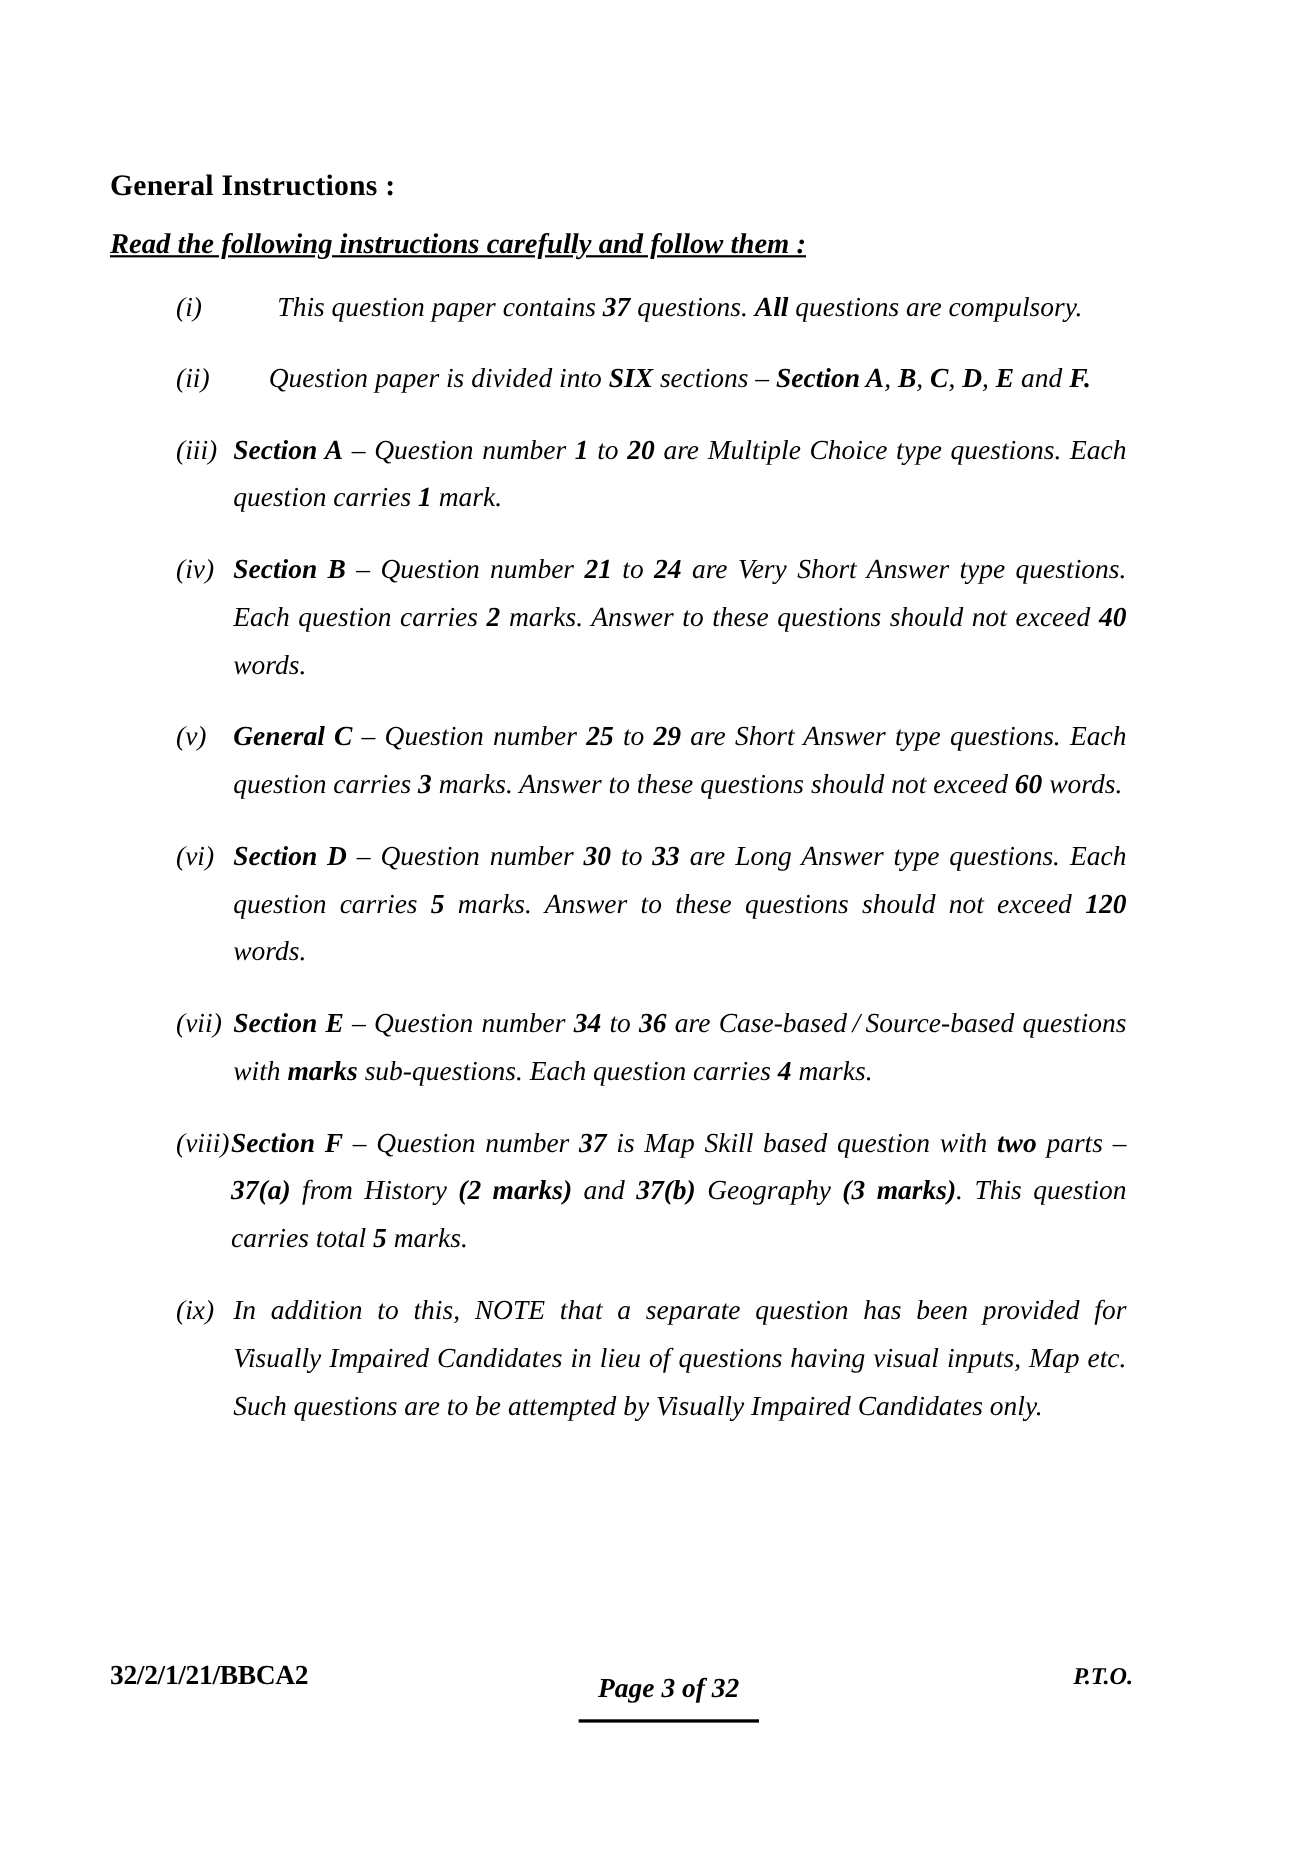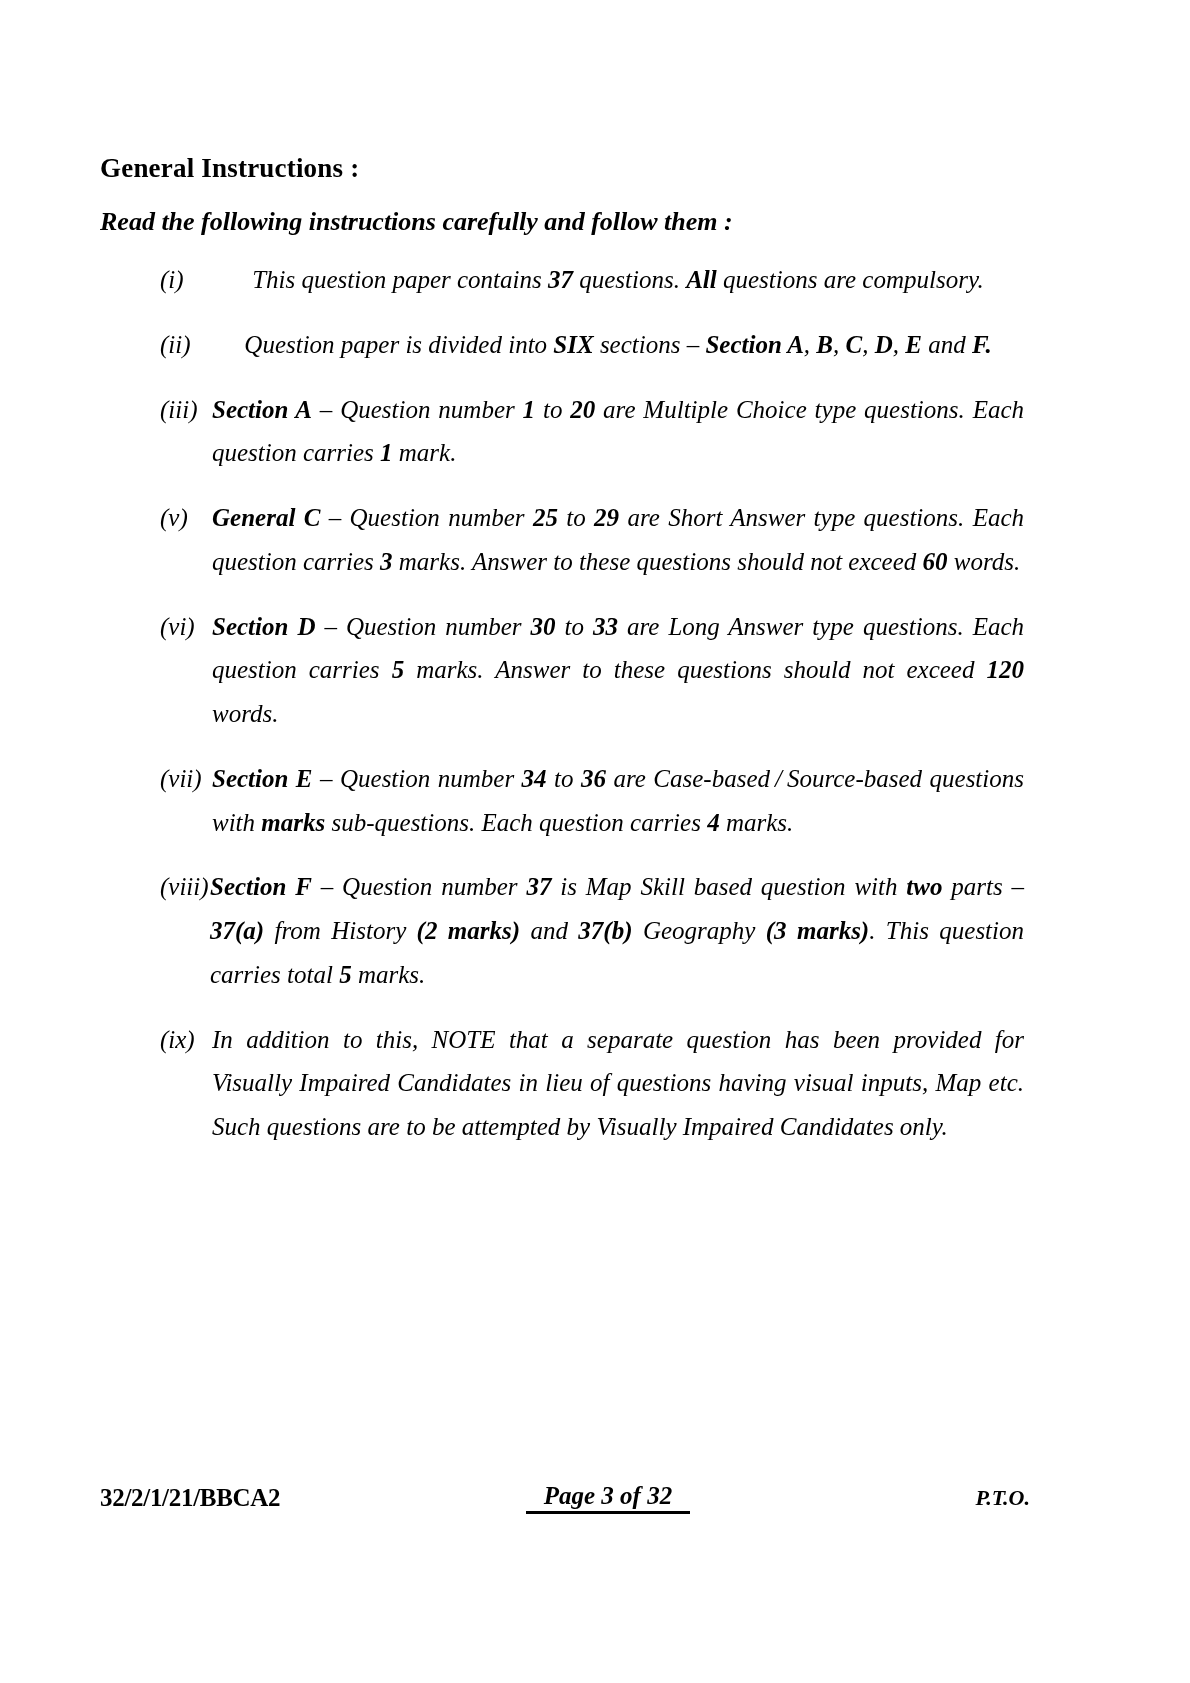--- a/index.html
+++ b/index.html
@@ -37,20 +37,21 @@
     letter-spacing: 0.2px;
     line-height: 1.2;
     margin: 0 0 22px 0;
   }
   .read-following {
     font-size: 26px;
     font-weight: bold;
     font-style: italic;
     line-height: 1.2;
     margin: 0;
+    text-decoration: underline;
   }
 
   
   .instructions {
     position: absolute;
     left: 148px;
     top: 258px;
     width: 864px;
   }
   .inst-item {
@@ -104,22 +105,23 @@
     font-style: normal;
     letter-spacing: -0.3px;
     white-space: nowrap;
   }
   .footer-center {
     font-size: 25px;
     font-weight: bold;
     font-style: italic;
     white-space: nowrap;
     position: relative;
-    padding-bottom: 4px;
+    padding-bottom: 16px;
     margin-left: -40px;
+    margin-top: 40px;
   }
   .footer-center .rule {
     position: absolute;
     left: -18px;
     right: -18px;
     bottom: 0;
     height: 3px;
     background: #000;
   }
   .footer-right {
@@ -146,20 +148,24 @@
       </div>
       <div class="inst-item">
         <div class="inst-marker">(ii)</div>
         <div class="inst-body nojustify">Question paper is divided into <b>SIX</b> sections – <b>Section A</b>, <b>B</b>, <b>C</b>, <b>D</b>, <b>E</b> and <b>F.</b></div>
       </div>
       <div class="inst-item">
         <div class="inst-marker">(iii)</div>
         <div class="inst-body"><b>Section A</b> – Question number <b>1</b> to <b>20</b> are Multiple Choice type questions. Each question carries <b>1</b> mark.</div>
       </div>
       <div class="inst-item">
+        <div class="inst-marker">(iv)</div>
+        <div class="inst-body"><b>Section B</b> – Question number <b>21</b> to <b>24</b> are Very Short Answer type questions. Each question carries <b>2</b> marks. Answer to these questions should not exceed <b>40</b> words.</div>
+      </div>
+      <div class="inst-item">
         <div class="inst-marker">(v)</div>
         <div class="inst-body"><b>General C</b> – Question number <b>25</b> to <b>29</b> are Short Answer type questions. Each question carries <b>3</b> marks. Answer to these questions should not exceed <b>60</b> words.</div>
       </div>
       <div class="inst-item">
         <div class="inst-marker">(vi)</div>
         <div class="inst-body"><b>Section D</b> – Question number <b>30</b> to <b>33</b> are Long Answer type questions. Each question carries <b>5</b> marks. Answer to these questions should not exceed <b>120</b> words.</div>
       </div>
       <div class="inst-item">
         <div class="inst-marker">(vii)</div>
         <div class="inst-body"><b>Section E</b> – Question number <b>34</b> to <b>36</b> are Case-based / Source-based questions with <b>marks</b> sub-questions. Each question carries <b>4</b> marks.</div>

